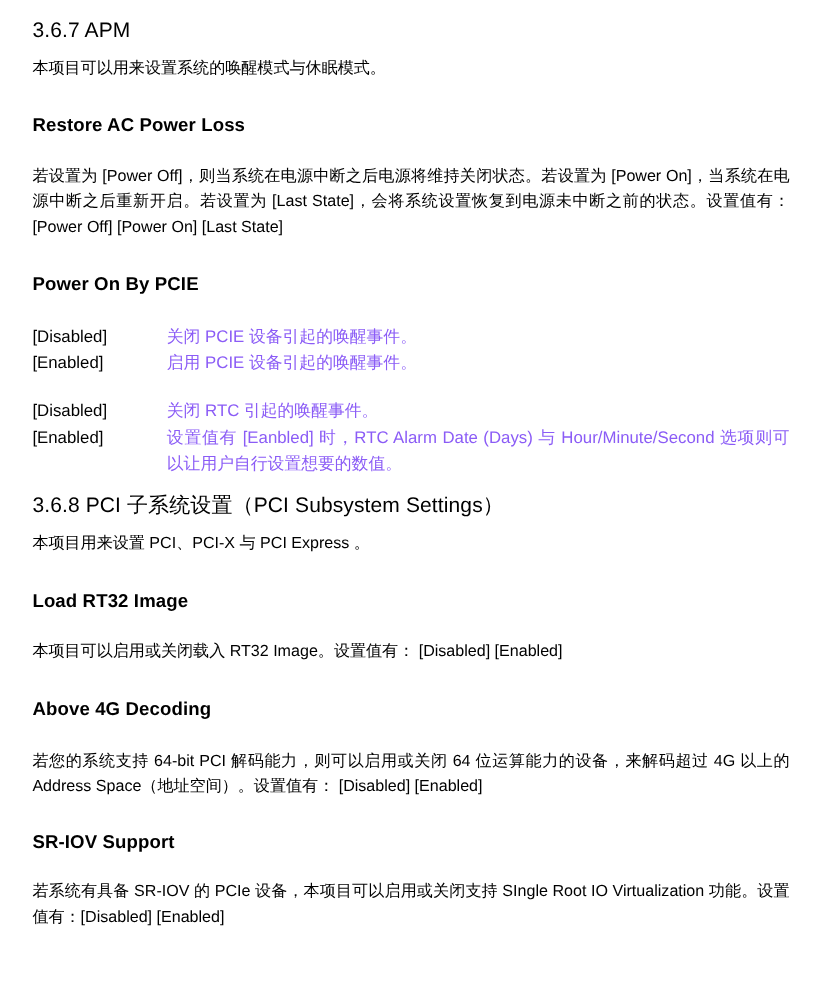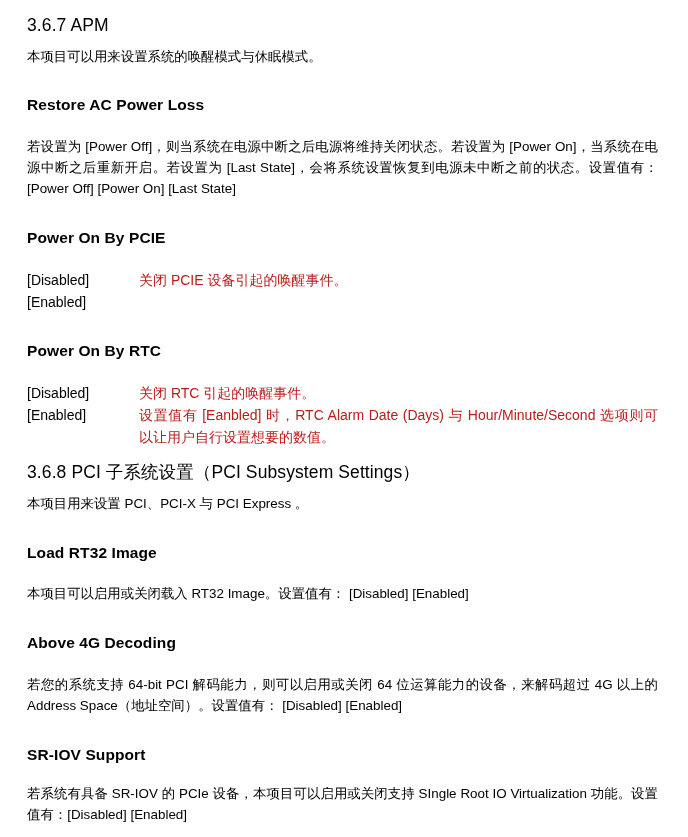--- a/index.html
+++ b/index.html
@@ -63,21 +63,21 @@
     margin-left: 0px;
     align-items: flex-start;
   }
   .def-key {
     width: 112px;
     flex: 0 0 112px;
     color: #000;
   }
   .def-val {
     flex: 1 1 auto;
-    color: #b91c1c;
+    color: #8b5cf6;
     text-align: justify;
   }
   .def-val.tight { text-align: left; }
 </style>
 </head>
 <body>
 
 <div class="page">
   <div class="content">
 
@@ -94,25 +94,25 @@
     <div class="sp-lg"></div>
 
     <h3 class="h-item">Power On By PCIE</h3>
     <div class="sp-sm"></div>
     <div class="def-row">
       <span class="def-key">[Disabled]</span>
       <span class="def-val tight">关闭 PCIE 设备引起的唤醒事件。</span>
     </div>
     <div class="def-row">
       <span class="def-key">[Enabled]</span>
+      <span class="def-val tight">启用 PCIE 设备引起的唤醒事件。</span>
     </div>
 
     <div class="sp-lg"></div>
 
-    <h3 class="h-item">Power On By RTC</h3>
     <div class="sp-sm"></div>
     <div class="def-row">
       <span class="def-key">[Disabled]</span>
       <span class="def-val tight">关闭 RTC 引起的唤醒事件。</span>
     </div>
     <div class="def-row">
       <span class="def-key">[Enabled]</span>
       <span class="def-val">设置值有 [Eanbled] 时，RTC Alarm Date (Days) 与 Hour/Minute/Second 选项则可以让用户自行设置想要的数值。</span>
     </div>
 

